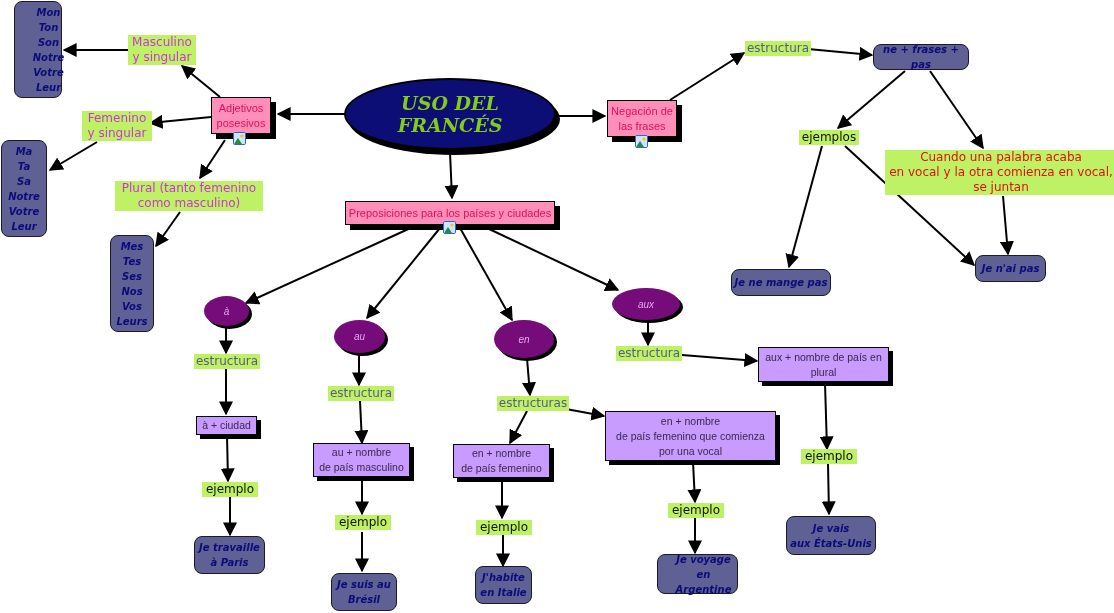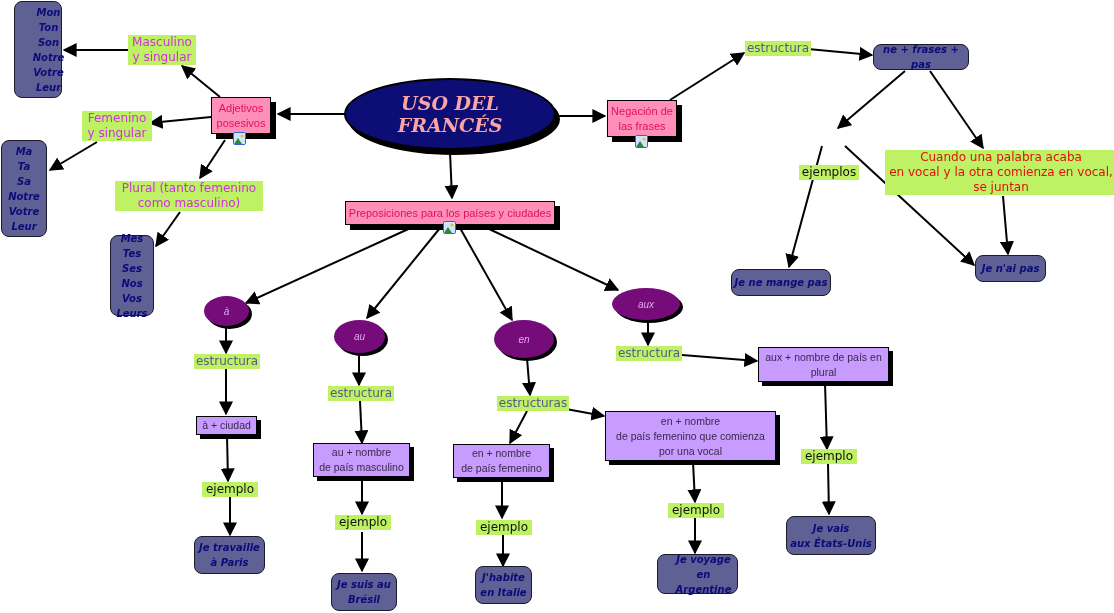--- a/index.html
+++ b/index.html
@@ -3,21 +3,21 @@
 <meta charset="utf-8">
 <style>
   html, body { margin: 0; padding: 0; background: #ffffff; }
   body { width: 1114px; height: 613px; position: relative; overflow: hidden; font-family: "DejaVu Sans", sans-serif; }
   #map { position: absolute; left: 0; top: 0; }
   .node { position: absolute; box-sizing: border-box; text-align: center; display: flex; align-items: center; justify-content: center; }
   .rbox { background: #5f6094; border: 1px solid #1a1a2a; border-radius: 8px; color: #0b0b7a; font-style: italic; font-weight: bold; font-family: "DejaVu Sans", sans-serif; font-size: 10px; line-height: 15px; white-space: pre-line; }
   .pink { background: #ff8fb8; border: 1px solid #000; color: #e0105a; font-size: 11px; line-height: 15px; box-shadow: 5px 5px 0 #000; white-space: pre-line; font-family: "Liberation Sans", sans-serif; }
   .lav { background: #c79bff; border: 1px solid #000; color: #3a2a4a; font-size: 10.5px; line-height: 15px; box-shadow: 4px 4px 0 #000; white-space: pre-line; font-family: "Liberation Sans", sans-serif; }
   .ell { background: #760b7a; border-radius: 50%; color: #e0a8f0; font-style: italic; font-size: 10px; box-shadow: 3px 3px 0 #000; font-family: "Liberation Sans", sans-serif; }
-  .main { background: #0d0d76; border: 2px solid #000; border-radius: 50%; color: #fca5a5; font-family: "DejaVu Serif", serif; font-weight: bold; font-style: italic; font-size: 19px; box-shadow: 4px 5px 0 #000; }
+  .main { background: #0d0d76; border: 2px solid #000; border-radius: 50%; color: #84cc16; font-family: "DejaVu Serif", serif; font-weight: bold; font-style: italic; font-size: 19px; box-shadow: 4px 5px 0 #000; }
   .lbl { position: absolute; text-align: center; white-space: pre-line; font-size: 12px; line-height: 15px; background: #bef264; padding: 0 1px; }
   .lbl.mag { color: #cc33dd; }
   .lbl.gray { color: #5a5a8a; }
   .lbl.blk { color: #111; }
   .lbl.red { color: #e01010; }
   .imgicon { position: absolute; width: 13px; height: 13px; border: 1px solid #2a6acc; border-radius: 2px; background: #dfeeff; box-sizing: border-box; overflow: hidden; }
   .imgicon svg { display: block; }
 </style>
 </head>
 <body>
@@ -121,37 +121,37 @@
 Son
 Notre
 Votre
 Leur</span></div>
 <div class="node rbox" style="left:1px; top:140px; width:46px; height:97px;"><span>Ma
 Ta
 Sa
 Notre
 Votre
 Leur</span></div>
-<div class="node rbox" style="left:110px; top:235px; width:44px; height:81px;"><span>Mes
+<div class="node rbox" style="left:110px; top:235px; width:44px; height:97px;"><span>Mes
 Tes
 Ses
 Nos
 Vos
 Leurs</span></div>
 
 <div class="lbl mag" style="left:128px; top:35px; width:66px;">Masculino
 y singular</div>
 <div class="lbl mag" style="left:82px; top:111px; width:68px;">Femenino
 y singular</div>
 <div class="lbl mag" style="left:115px; top:181px; width:146px;">Plural (tanto femenino
 como masculino)</div>
 
 <div class="lbl gray" style="left:745px; top:41px; width:64px;">estructura</div>
 <div class="node rbox" style="left:873px; top:44px; width:96px; height:26px;"><span>ne + frases + pas</span></div>
-<div class="lbl blk" style="left:799px; top:130px; width:58px;margin-top:35px;">ejemplos</div>
+<div class="lbl blk" style="left:799px; top:130px; width:58px;">ejemplos</div>
 <div class="lbl red" style="left:885px; top:150px; width:230px;">Cuando una palabra acaba
 en vocal y la otra comienza en vocal,
 se juntan</div>
 <div class="node rbox" style="left:731px; top:269px; width:100px; height:27px;"><span>Je ne mange pas</span></div>
 <div class="node rbox" style="left:975px; top:255px; width:71px; height:27px;"><span>Je n'ai pas</span></div>
 
 <div class="node ell" style="left:204px; top:296px; width:45px; height:30px;">
     <span>à</span>
   </div>
 <div class="node ell" style="left:334px; top:320px; width:51px; height:33px;">

